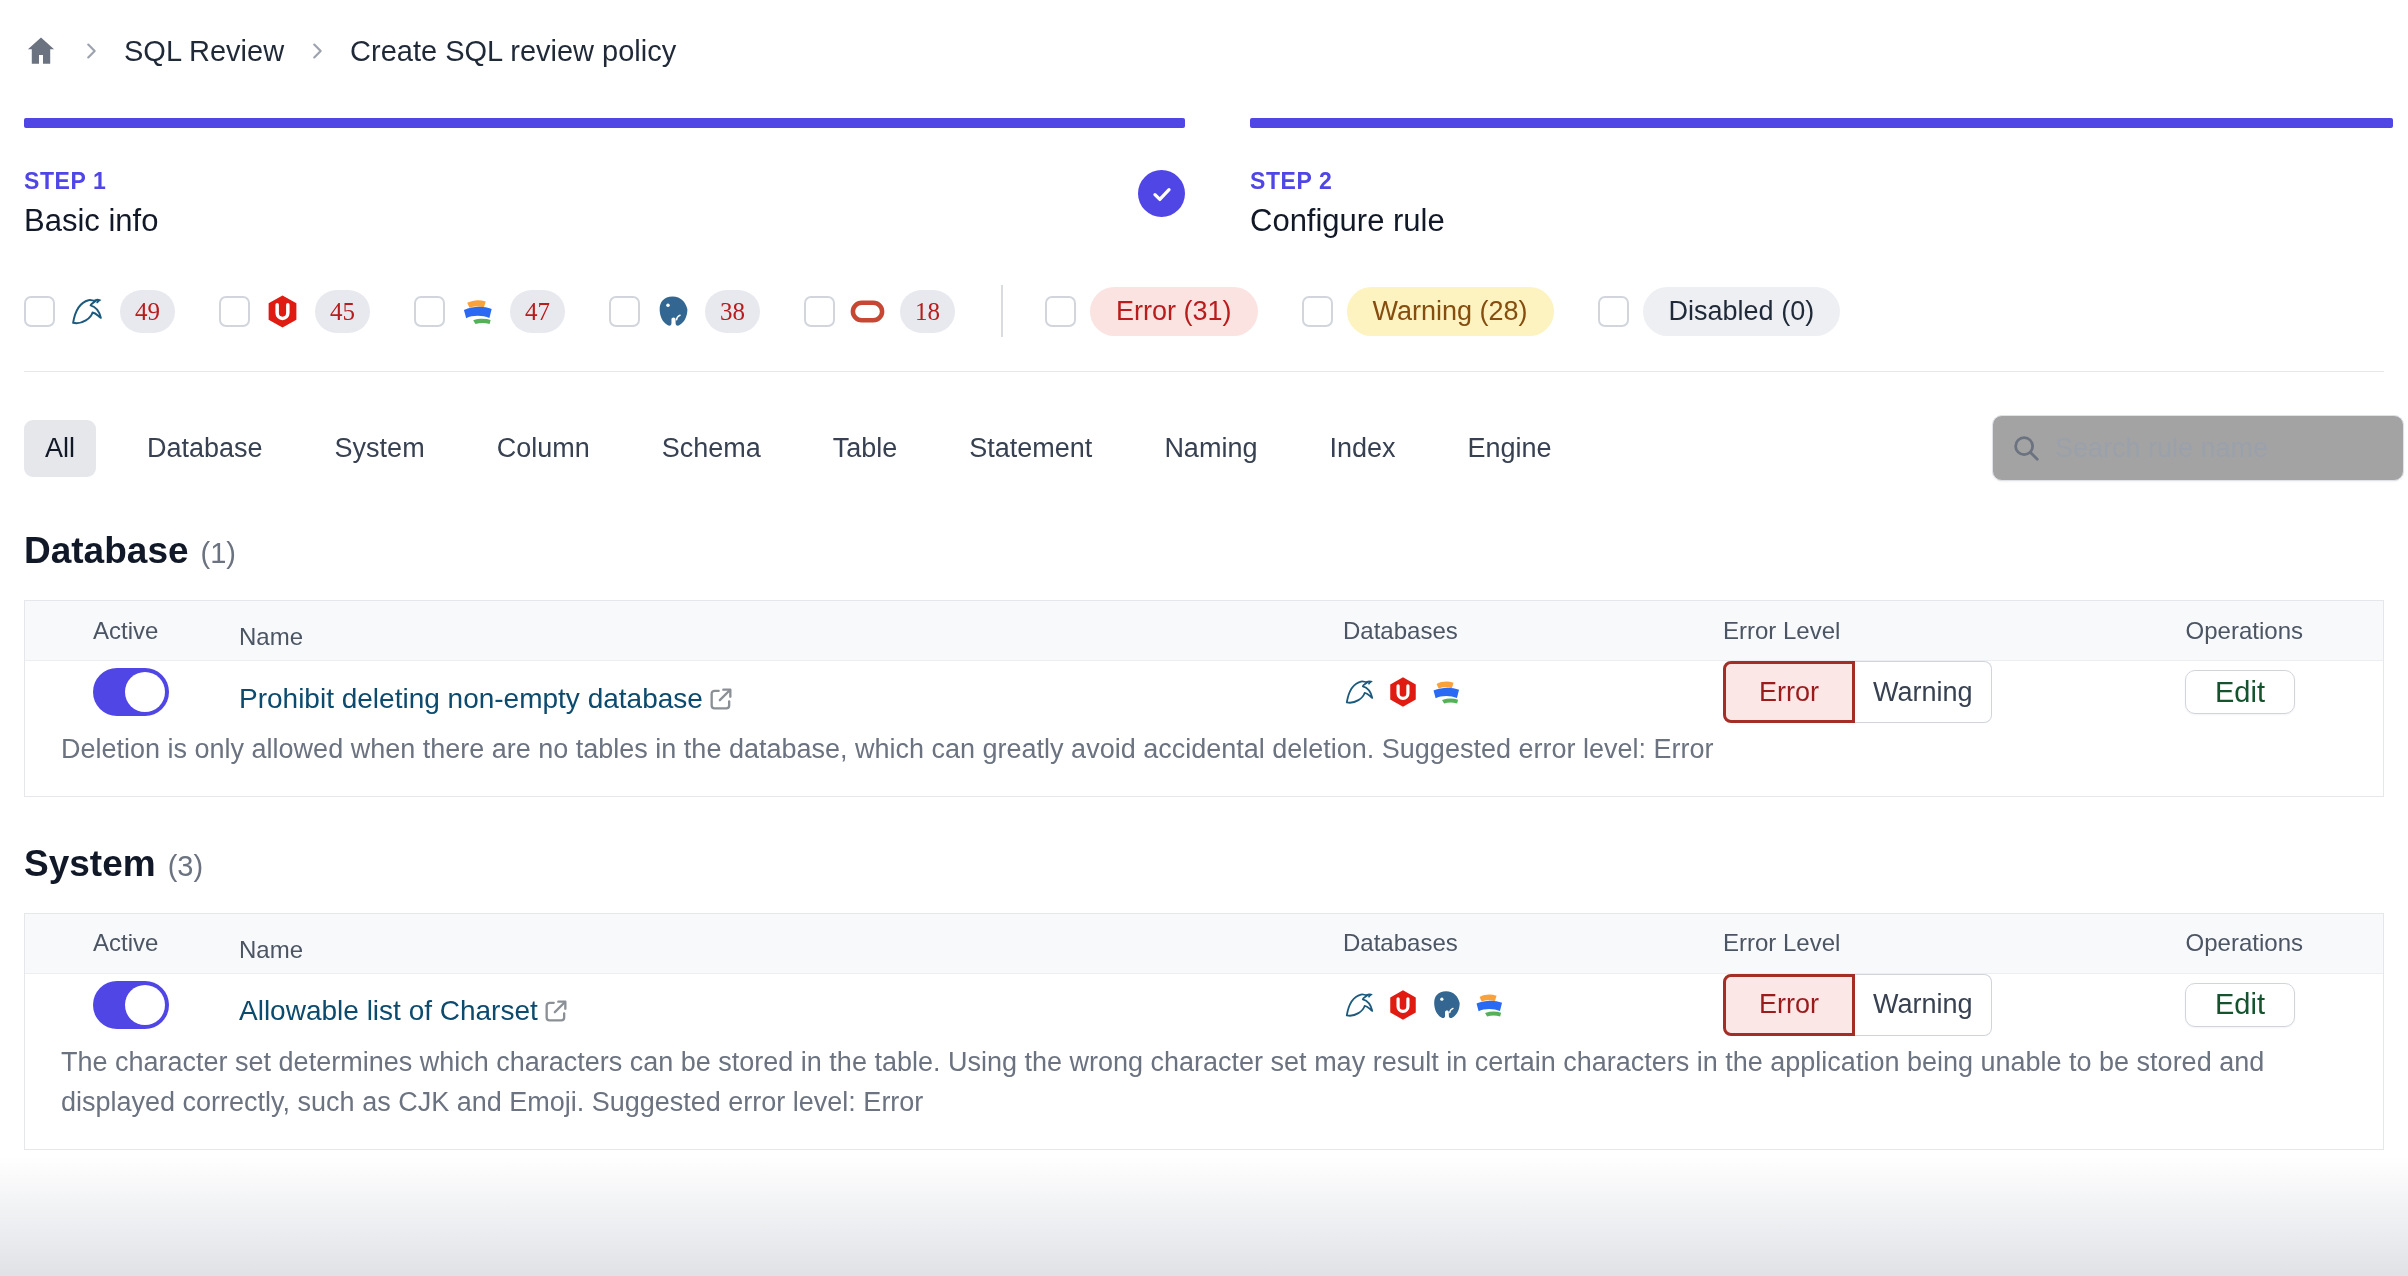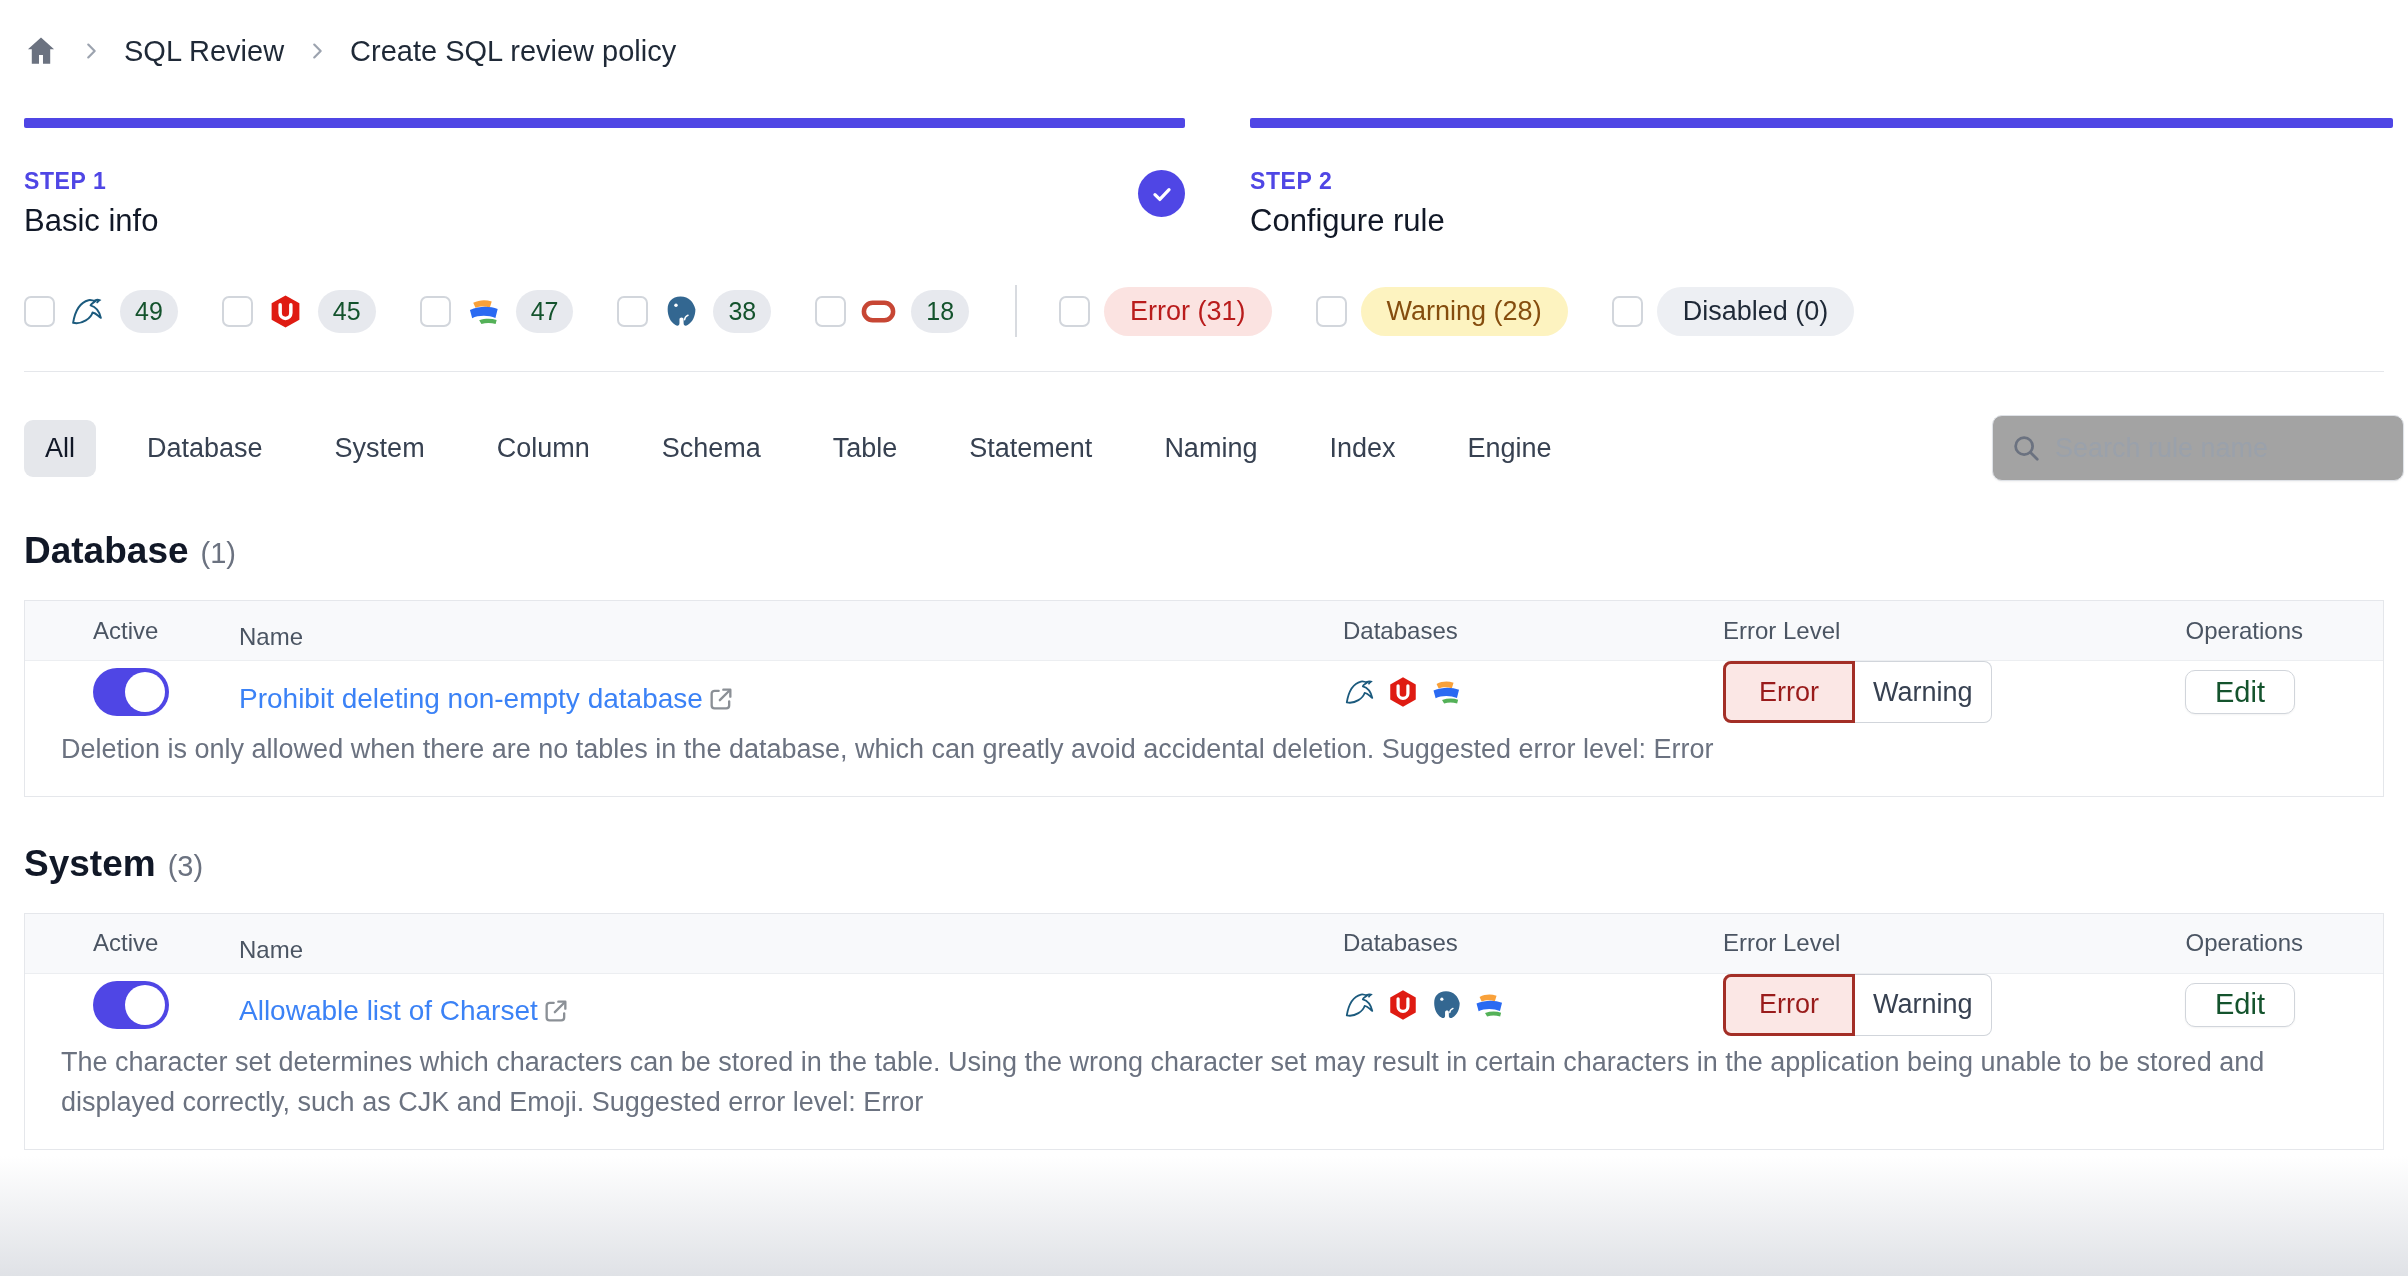--- a/index.html
+++ b/index.html
@@ -21,21 +21,21 @@
   .step-title { margin-top:8px; font-size:31px; font-weight:500; color:#111827; }
   .step-check { position:absolute; right:0; top:52px; width:47px; height:47px; border-radius:50%;
                 background:#4f46e5; display:flex; align-items:center; justify-content:center; }
   .step-check svg { width:26px; height:26px; }
 
   
   .filters { display:flex; align-items:center; margin:46px 24px 0 24px; height:52px; }
   .f-group { display:flex; align-items:center; gap:14px; margin-right:44px; cursor:pointer; }
   .checkbox { width:31px; height:31px; flex:0 0 31px; border:2px solid #d2d6dc; border-radius:7px; background:#fff; }
   .db-icon svg { width:37px; height:37px; display:block; }
-  .count-badge { background:#e7e9ee; color:#14532d; font-size:25px; line-height:1; padding:9px 15px; border-radius:999px; }
+  .count-badge { background:#e7e9ee; color:#b91c1c; font-size:25px; line-height:1; padding:9px 15px; border-radius:999px;font-family:Liberation Serif, serif; }
   .v-divider { width:2px; height:52px; background:#d8dbe0; margin:0 42px 0 2px; }
   .level-pill { font-size:27px; line-height:1; padding:11px 26px; border-radius:999px; white-space:nowrap; }
   .level-pill.error    { background:#fbe3e1; color:#b91c1c; }
   .level-pill.warning  { background:#fdf3c0; color:#854d0e; }
   .level-pill.disabled { background:#edeff3; color:#1f2937; }
 
   .h-divider { height:1px; background:#e5e7eb; margin:34px 24px 0 24px; }
 
   
   .tabs-row { position:relative; margin:40px 4px 0 24px; height:72px; display:flex; align-items:center; }
@@ -57,21 +57,21 @@
   .rule-table { margin-top:28px; border:1px solid #e5e7eb; background:#fff; }
   .t-head, .t-row { display:grid; grid-template-columns:170px 1fr 380px 430px 230px; align-items:center; }
   .t-head { background:#f8f9fb; height:60px; border-bottom:1px solid #eceef1; }
   .t-head > div { font-size:24px; color:#4b5563; }
   .c-active { padding-left:68px; }
   .c-name { padding-left:44px;margin-top:13px; }
   .c-ops { text-align:right; padding-right:80px; }
   .t-row { min-height:100px; }
   .toggle { width:76px; height:48px; border-radius:24px; background:#4f46e5; position:relative; cursor:pointer; }
   .toggle .knob { position:absolute; top:4px; right:4px; width:40px; height:40px; border-radius:50%; background:#fff; }
-  .rule-name { display:flex; align-items:center; gap:4px; font-size:28px; color:#3b82f6; }
+  .rule-name { display:flex; align-items:center; gap:4px; font-size:28px; color:#0c4a6e; }
   .ext-ic svg { width:28px; height:28px; display:block; }
   .row-dbs { display:flex; align-items:center; gap:9px; }
   .t-row .db-icon svg { width:34px; height:34px; }
   .seg { display:inline-flex; align-items:stretch; }
   .seg-btn { height:62px; display:flex; align-items:center; font-size:27px; cursor:pointer; }
   .seg-error { padding:0 33px; background:#fbe7e5; border:3px solid #a32e26; border-radius:8px 0 0 8px; color:#991b1b; }
   .seg-warning { padding:0 18px; background:#fff; border:1px solid #d1d5db; border-left:none; border-radius:0 8px 8px 0; color:#374151; }
   .ops-cell { display:flex; justify-content:flex-end; padding-right:88px; }
   .edit-btn { height:44px; padding:0 29px; border:1px solid #d1d5db; border-radius:10px; background:#fff;
               font-size:29px; color:#14532d; box-shadow:0 1px 2px rgba(0,0,0,.05); cursor:pointer;

